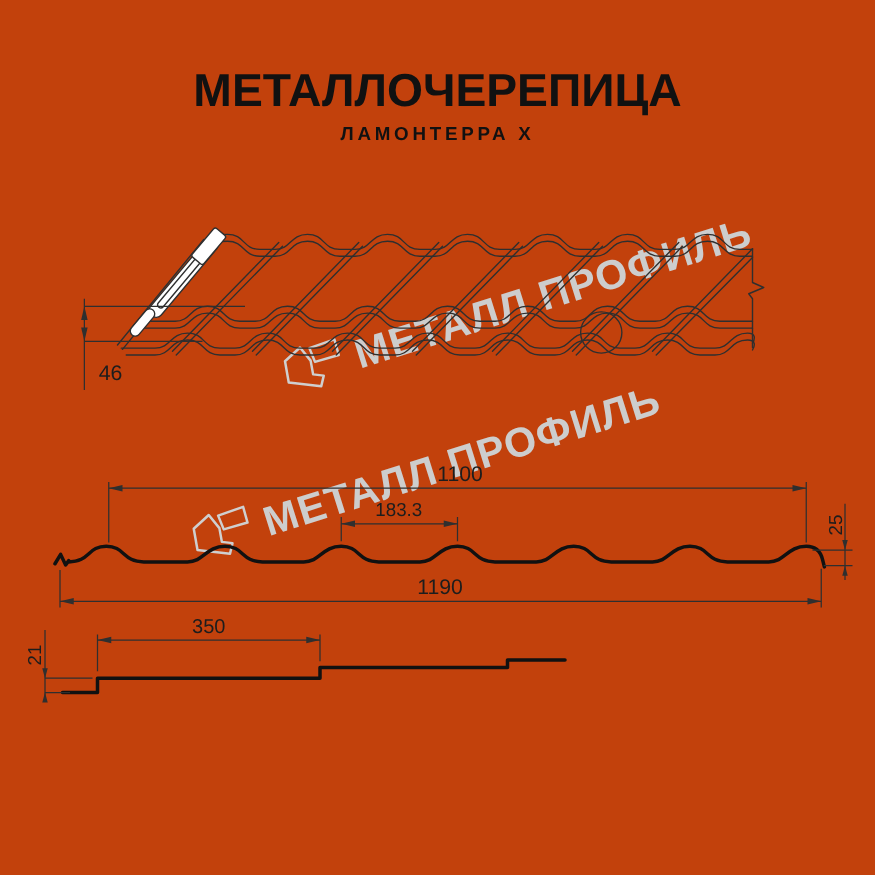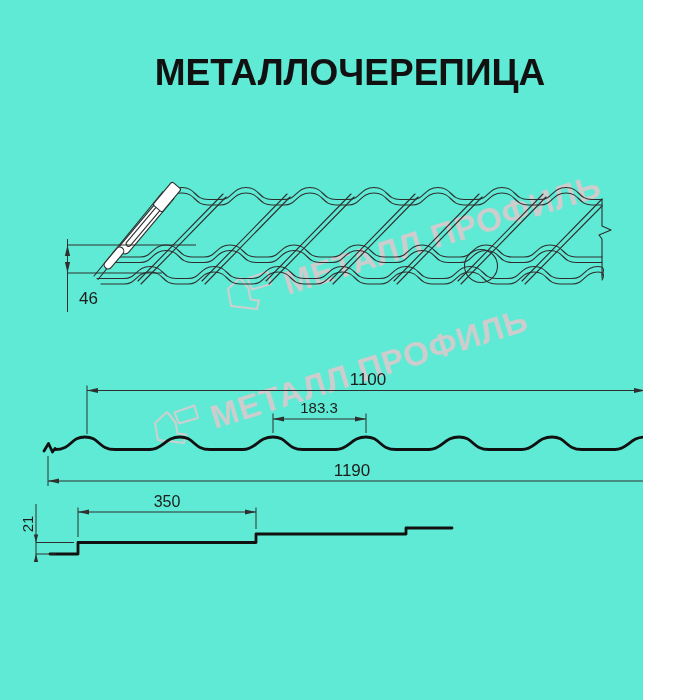--- a/index.html
+++ b/index.html
@@ -1,16 +1,16 @@
 <!DOCTYPE html>
 <html><head>
 <meta charset="utf-8">
 <style>
   html,body{margin:0;padding:0;background:#ffffff;}
-  .page{position:relative;width:643px;height:700px;background:#5eead4;overflow:hidden;
+  .page{position:relative;width:700px;height:700px;background:#c2410c;overflow:hidden;
         font-family:"Liberation Sans", sans-serif;}
   .header{position:absolute;top:0;left:0;width:700px;text-align:center;z-index:3;}
   .header h1{margin:52px 0 0 0;font-size:37px;font-weight:bold;letter-spacing:0px;color:#111;}
   .subtitle{margin-top:5px;font-size:15px;font-weight:bold;letter-spacing:3px;color:#111;}
   svg.drawing{position:absolute;top:0;left:0;z-index:2;}
   .thin{fill:none;stroke:#2f2f2f;stroke-width:1.1;stroke-linecap:round;stroke-linejoin:round;}
   .thick{fill:none;stroke:#111;stroke-width:2.8;stroke-linecap:round;stroke-linejoin:round;}
   .dimline{fill:none;stroke:#2f2f2f;stroke-width:1;}
   .arrow{fill:#2f2f2f;stroke:none;}
   .dimtext{fill:#1d1d1d;font-family:"Liberation Sans",sans-serif;}
@@ -19,20 +19,21 @@
           font-family:"Liberation Sans",sans-serif;}
   .batten{fill:#ffffff;stroke:#2f2f2f;stroke-width:1.1;}
 </style>
 </head>
 <body>
 
 <div class="page">
 
   <div class="header">
     <h1>МЕТАЛЛОЧЕРЕПИЦА</h1>
+    <div class="subtitle">ЛАМОНТЕРРА Х</div>
   </div>
 
   <svg class="drawing" width="700" height="700" viewBox="0 0 700 700">
 
     <g>
       <path class="wmshape" d="M240,278 L228,289 L231,306 L257,309 L259,300.5 L250.5,299.5 L248.5,288.5 Z"></path>
       <path class="wmshape" d="M247.5,278.5 L267.5,271.5 L271,284 L252,289.5 Z"></path>
       <text class="wmtext" transform="rotate(-17.5 288 295)" x="288" y="295">МЕТАЛЛ ПРОФИЛЬ</text>
     </g>
 

